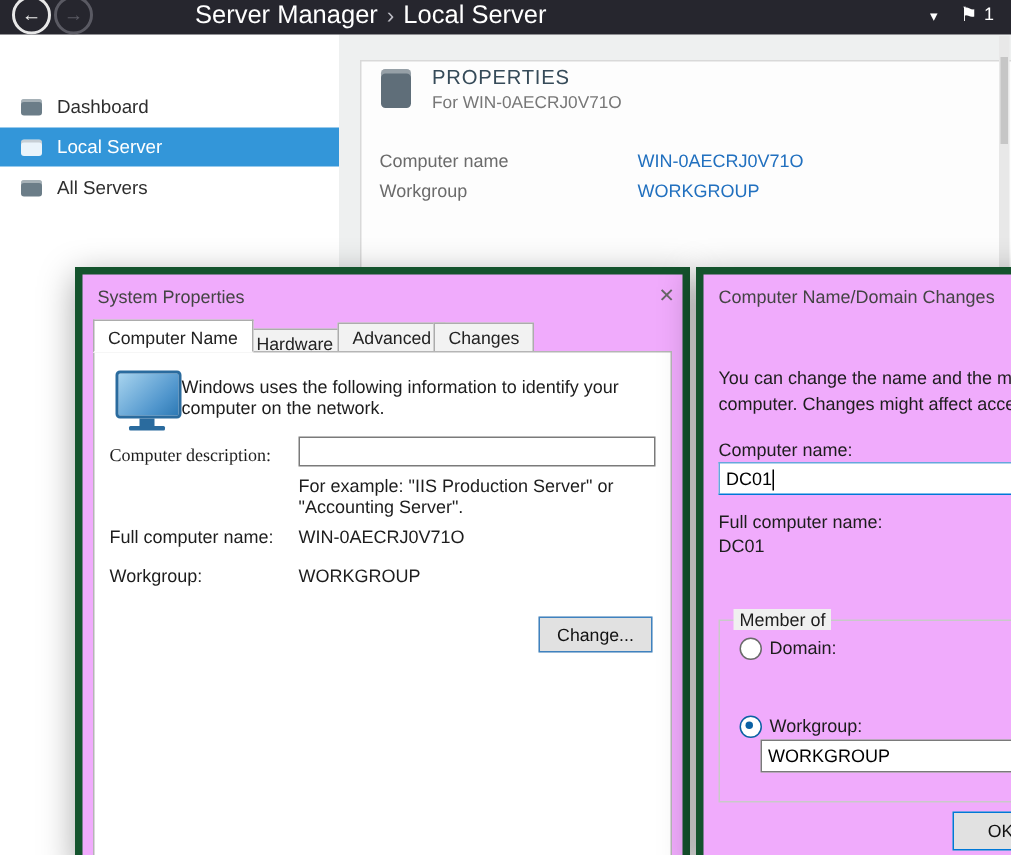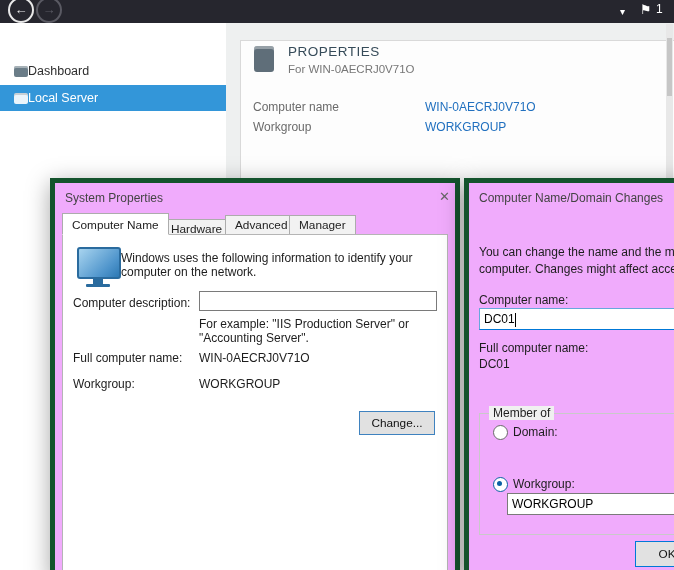--- a/index.html
+++ b/index.html
@@ -13,21 +13,21 @@
              font-size:13px;line-height:21px;text-align:center;top:-3px;}
   .navcircle.dim{border-color:#5a5a63;color:#5a5a63;}
   .apptitle{color:#fff;font-size:17px;top:0px;white-space:nowrap;}
   .apptitle .sep{color:#bcbcc4;padding:0 6px;font-size:15px;}
   .tb-ico{color:#fff;font-size:13px;top:2px;}
 
   
   .sidebar{left:0;top:23px;width:226px;height:547px;background:#fff;z-index:1;}
   .nav-item{position:absolute;left:0;width:226px;height:26px;color:#2e2e2e;font-size:12.5px;
             display:flex;align-items:center;cursor:pointer;}
-  .nav-item .lbl{white-space:nowrap;}
+  .nav-item .lbl{margin-left:10px;white-space:nowrap;}
   .nav-item.sel{background:#3396d9;color:#fff;}
   .si{width:14px;height:11px;margin-left:14px;border-radius:2px;background:#6b7d88;
       box-shadow:inset 0 2px 0 rgba(255,255,255,.4);flex:0 0 auto;}
   .nav-item.sel .si{background:#eaf4fb;box-shadow:inset 0 2px 0 rgba(0,0,0,.15);}
   .chev{margin-left:8px;font-size:10px;color:#555;}
 
   
   .main{left:226px;top:23px;width:448px;height:547px;background:#eef0f0;z-index:0;}
   .tile{left:240px;top:40px;width:434px;height:530px;background:#fdfdfd;border:1px solid #d9d9d9;z-index:0;}
   .tile-ico{left:254px;top:46px;width:20px;height:26px;background:#5f6e79;border-radius:3px;
@@ -70,20 +70,23 @@
 </head>
 <body>
 
 <div class="abs topbar">
   <div class="abs navcircle" style="left:8px;">
     <span>←</span>
   </div>
   <div class="abs navcircle dim" style="left:36px;">
     <span>→</span>
   </div>
+  <div class="abs apptitle" style="left:130px;">
+    <span>Server Manager</span><span class="sep">›</span><span>Local Server</span>
+  </div>
   <div class="abs tb-ico" style="left:620px;font-size:10px;top:6px;">▾</div>
   <div class="abs tb-ico" style="left:640px;">⚑</div>
   <div class="abs tb-ico" style="left:656px;font-size:12px;">1</div>
 </div>
 
 <div class="abs main"></div>
 <div class="abs tile"></div>
 <div class="abs tile-ico"></div>
 <div class="abs tile-h">PROPERTIES</div>
 <div class="abs tile-sh">For WIN-0AECRJ0V71O</div>
@@ -107,40 +110,44 @@
 
 <div class="abs sidebar">
   <div class="nav-item" style="top:35px;">
     <span class="si"></span>
     <span class="lbl">Dashboard</span>
   </div>
   <div class="nav-item sel" style="top:62px;">
     <span class="si"></span>
     <span class="lbl">Local Server</span>
   </div>
+  <div class="nav-item" style="top:89px;">
+    <span class="si"></span>
+    <span class="lbl">All Servers</span>
+  </div>
 </div>
 
 <div class="abs dlg" style="left:14px;top:178px;width:400px;height:391px;z-index:5;">
   <div class="abs dlg-title" style="left:10px;top:8px;">System Properties</div>
   <div class="abs close-x" style="left:384px;top:6px;">✕</div>
 
   <div class="tab active" style="left:7px;top:30px;">Computer Name</div>
   <div class="tab" style="left:106px;top:36px;">Hardware</div>
   <div class="tab" style="left:170px;top:32px;">Advanced</div>
-  <div class="tab" style="left:234px;top:32px;">Manager</div>
+  <div class="tab" style="left:234px;top:32px;">Changes</div>
 
   <div class="abs panel" style="left:7px;top:51px;width:384px;height:339px;"></div>
 
   <div class="abs monitor" style="left:22px;top:64px;"></div>
   <div class="abs mon-stand" style="left:38px;top:96px;"></div>
   <div class="abs mon-base" style="left:31px;top:101px;"></div>
 
   <div class="abs t12" style="left:66px;top:68px;width:312px;">Windows uses the following information to identify your computer on the network.</div>
 
-  <div class="abs t12" style="left:18px;top:113px;">Computer description:</div>
+  <div class="abs t12" style="left:18px;top:113px;font-family:Liberation Serif, serif;">Computer description:</div>
   <input class="abs tbox" style="left: 144px; top: 108px; width: 228px; height: 18px;" value="">
 
   <div class="abs t12g" style="left:144px;top:134px;width:234px;">For example: "IIS Production Server" or "Accounting Server".</div>
 
   <div class="abs t12" style="left:18px;top:168px;">Full computer name:</div>
   <div class="abs t12" style="left:144px;top:168px;">WIN-0AECRJ0V71O</div>
 
   <div class="abs t12" style="left:18px;top:194px;">Workgroup:</div>
   <div class="abs t12" style="left:144px;top:194px;">WORKGROUP</div>
 

